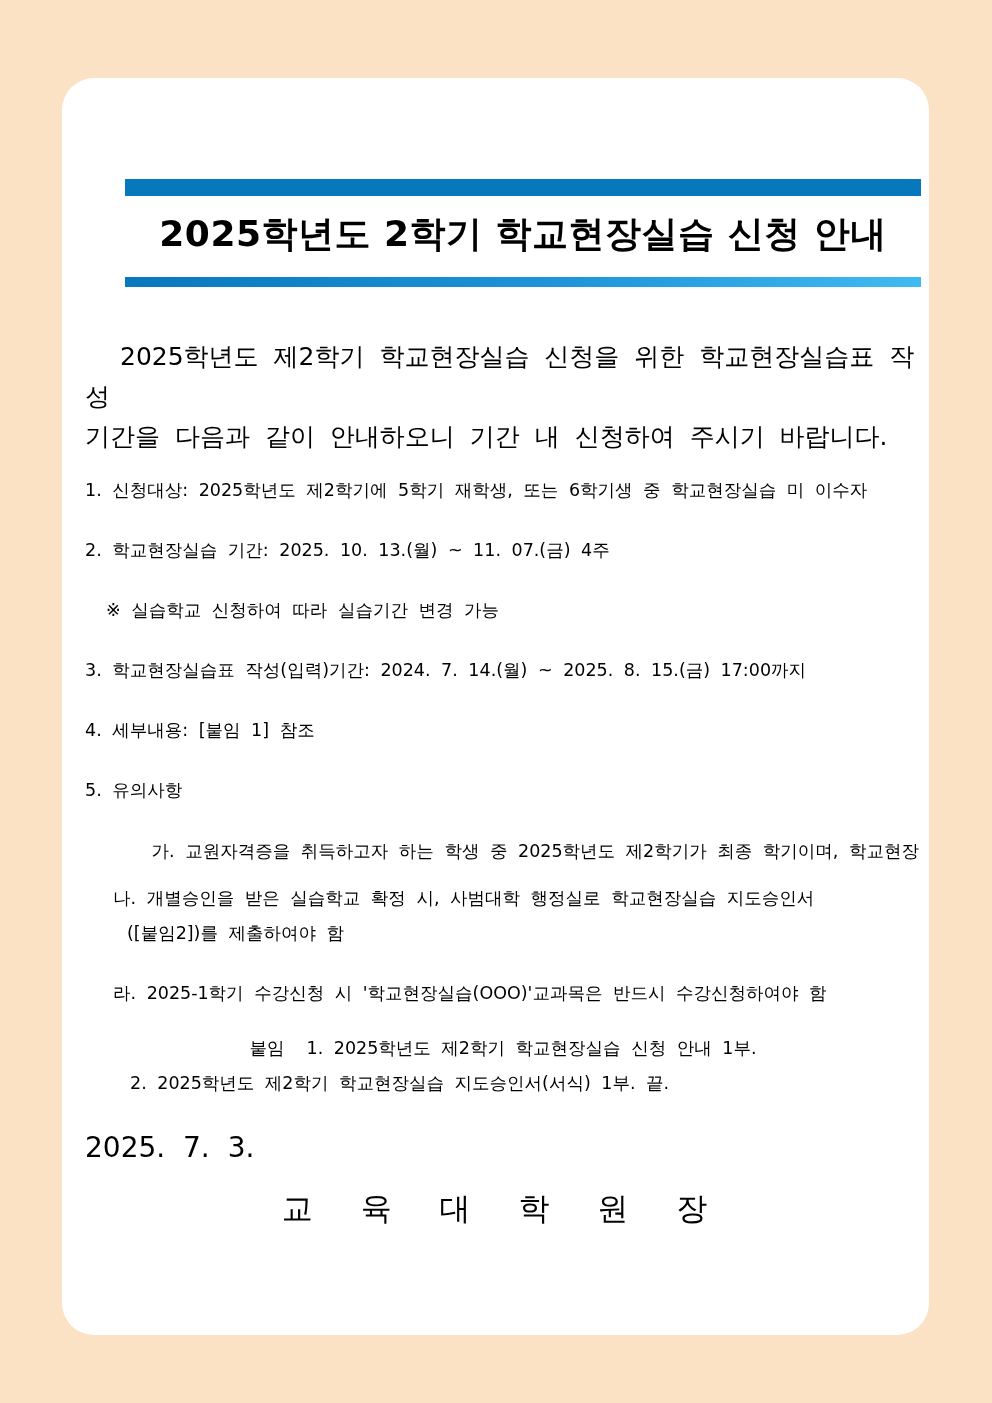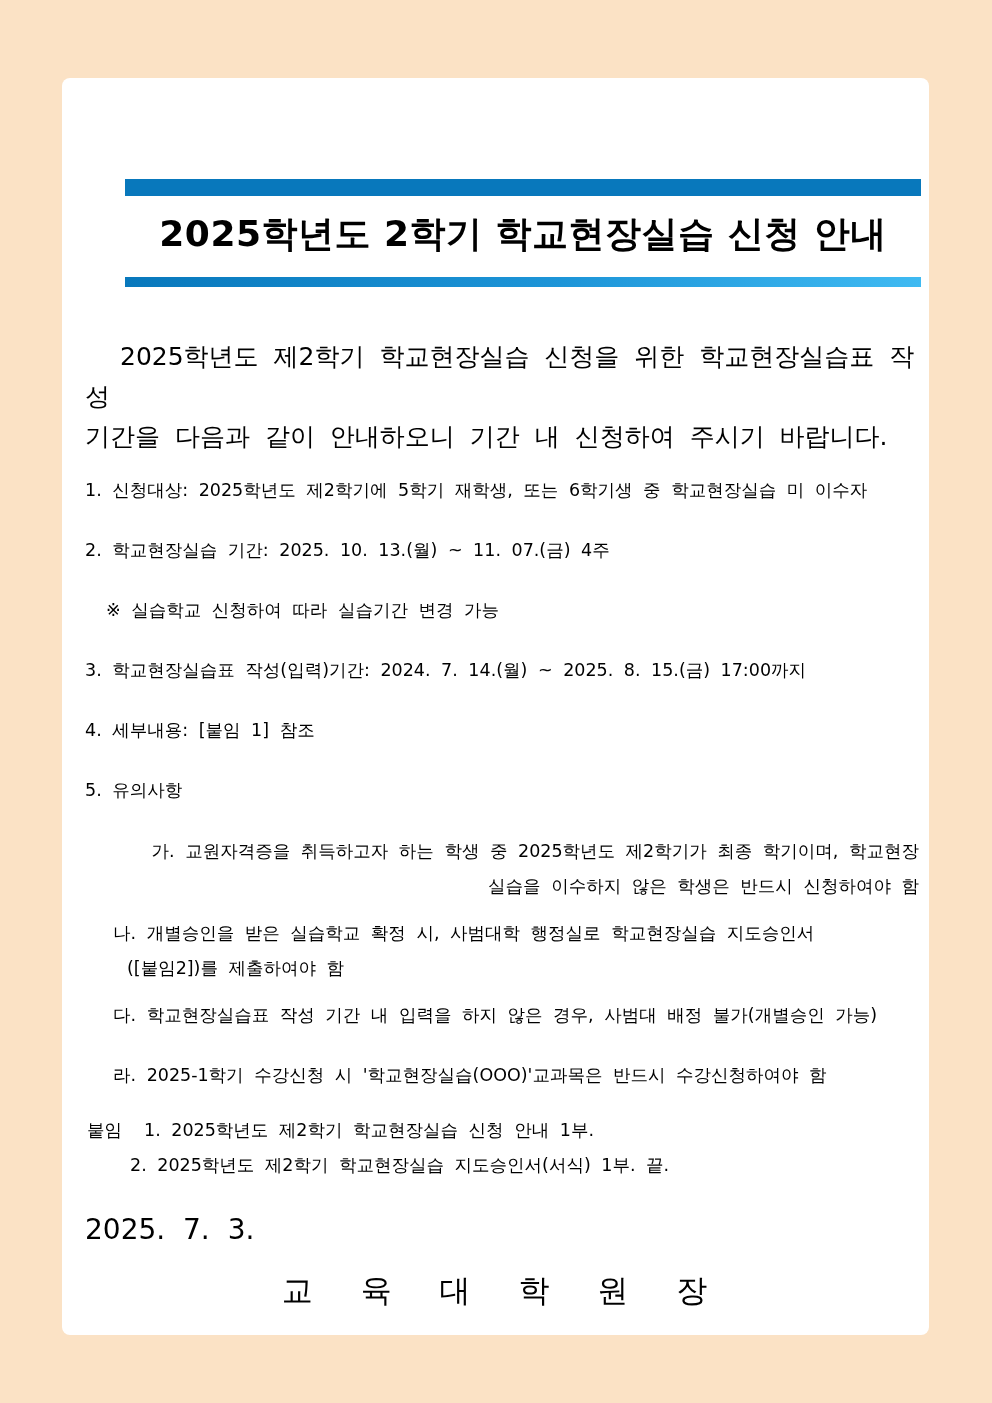--- a/index.html
+++ b/index.html
@@ -12,21 +12,21 @@
     font-family: "DejaVu Sans", "Liberation Sans", sans-serif;
     color: #000;
   }
   .card {
     position: absolute;
     left: 62px;
     top: 78px;
     width: 867px;
     height: 1257px;
     background: #FFFFFF;
-    border-radius: 8px;
+    border-radius: 32px;
     overflow: hidden;
   }
   .header-area { margin: 101px 8px 0 63px; }
   .top-band {
     height: 17px;
     background: #0878BC;
   }
   .title {
     margin: 15px 0 0 0;
     text-align: center;
@@ -61,21 +61,21 @@
   }
   .item.first { margin-top: 24px; }
   .item.star-note { padding-left: 21px; }
   .caution { word-spacing: 5px; }
   .caution .c-line { line-height: 35px; padding-left: 28px; white-space: nowrap; }
   .caution .c-wrap { line-height: 35px; padding-left: 42px; white-space: nowrap; }
   .m34 { margin-top: 34px; text-align: right; }
   .m20 { margin-top: 12px; }
   .m25 { margin-top: 25px; }
   .attachments { margin-top: 20px; word-spacing: 5px; }
-  .att-row1 { display: flex; line-height: 35px; }
+  .att-row1 { display: flex; line-height: 35px; justify-content: center; }
   .att-label { padding-left: 2px; margin-right: 22px; white-space: nowrap; }
   .att-item1 { white-space: nowrap; }
   .att-item2 { line-height: 35px; padding-left: 45px; white-space: nowrap; }
   .footer-date {
     margin: 30px 0 0 0;
     text-align: left;
     font-size: 28px;
     line-height: 34px;
     word-spacing: 9px;
   }
@@ -106,31 +106,27 @@
 
     <div class="item first">1. 신청대상: 2025학년도 제2학기에 5학기 재학생, 또는 6학기생 중 학교현장실습 미 이수자</div>
     <div class="item">2. 학교현장실습 기간: 2025. 10. 13.(월) ~ 11. 07.(금) 4주</div>
     <div class="item star-note">※ 실습학교 신청하여 따라 실습기간 변경 가능</div>
     <div class="item">3. 학교현장실습표 작성(입력)기간: 2024. 7. 14.(월) ~ 2025. 8. 15.(금) 17:00까지</div>
     <div class="item">4. 세부내용: [붙임 1] 참조</div>
     <div class="item">5. 유의사항</div>
 
     <div class="caution m34">
       <div class="c-line">가. 교원자격증을 취득하고자 하는 학생 중 2025학년도 제2학기가 최종 학기이며, 학교현장</div>
-      <div class="c-wrap">실습을 이수하지 않은 학생은 반드시 신청하여야 함</div>
     </div>
 
     <div class="caution m20">
       <div class="c-line">나. 개별승인을 받은 실습학교 확정 시, 사범대학 행정실로 학교현장실습 지도승인서</div>
       <div class="c-wrap">([붙임2])를 제출하여야 함</div>
     </div>
 
-    <div class="caution m20">
-      <div class="c-line">다. 학교현장실습표 작성 기간 내 입력을 하지 않은 경우, 사범대 배정 불가(개별승인 가능)</div>
-    </div>
 
     <div class="caution m25">
       <div class="c-line">라. 2025-1학기 수강신청 시 '학교현장실습(OOO)'교과목은 반드시 수강신청하여야 함</div>
     </div>
 
     <div class="attachments">
       <div class="att-row1">
         <span class="att-label">붙임</span>
         <span class="att-item1">1. 2025학년도 제2학기 학교현장실습 신청 안내 1부.</span>
       </div>

